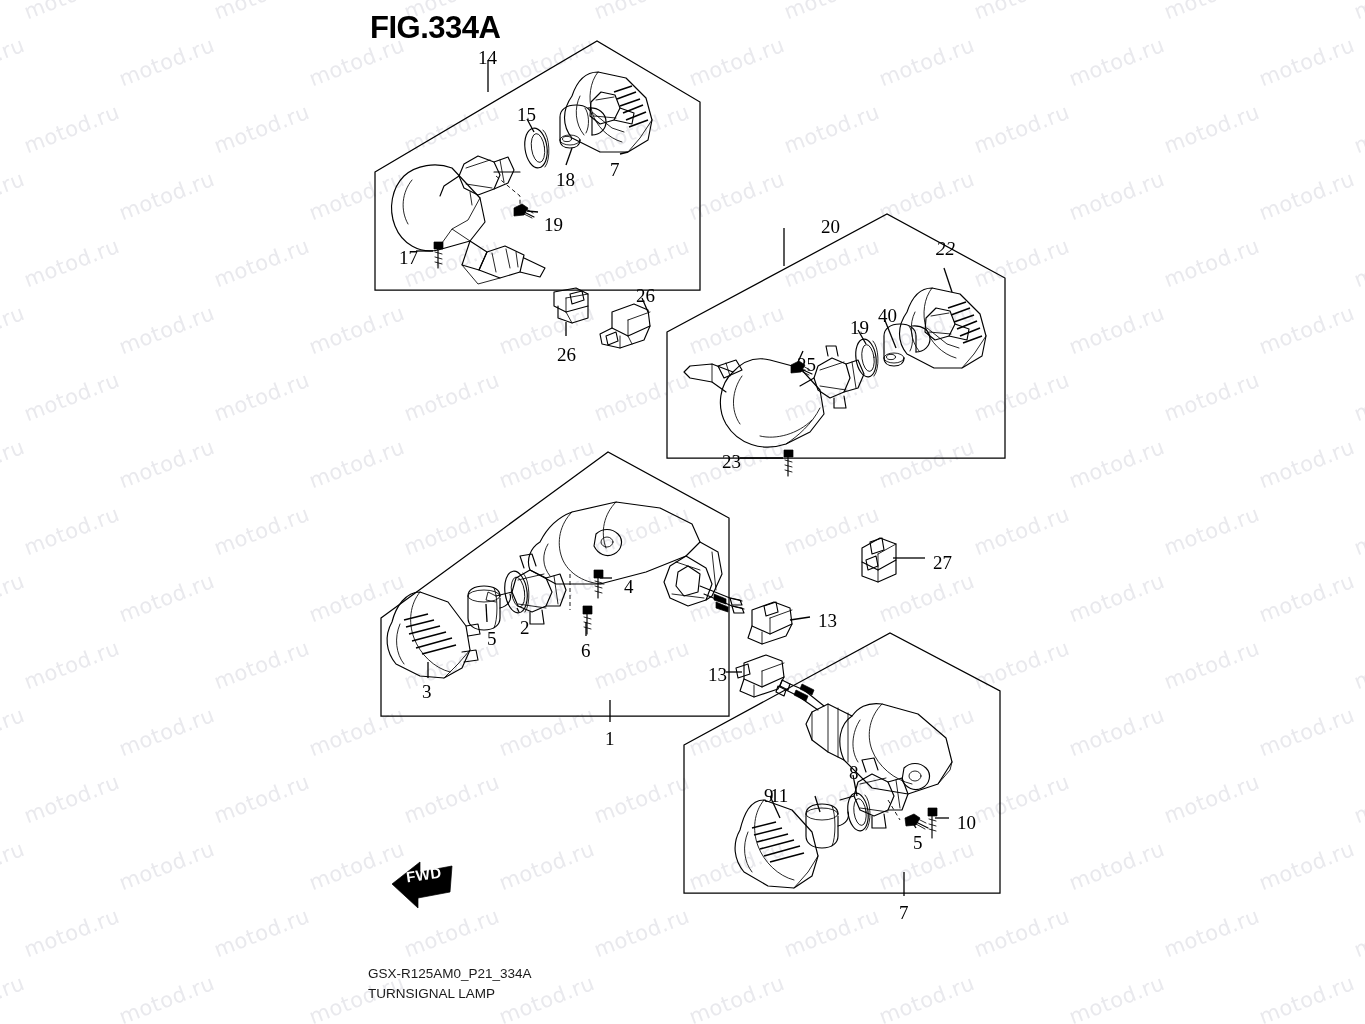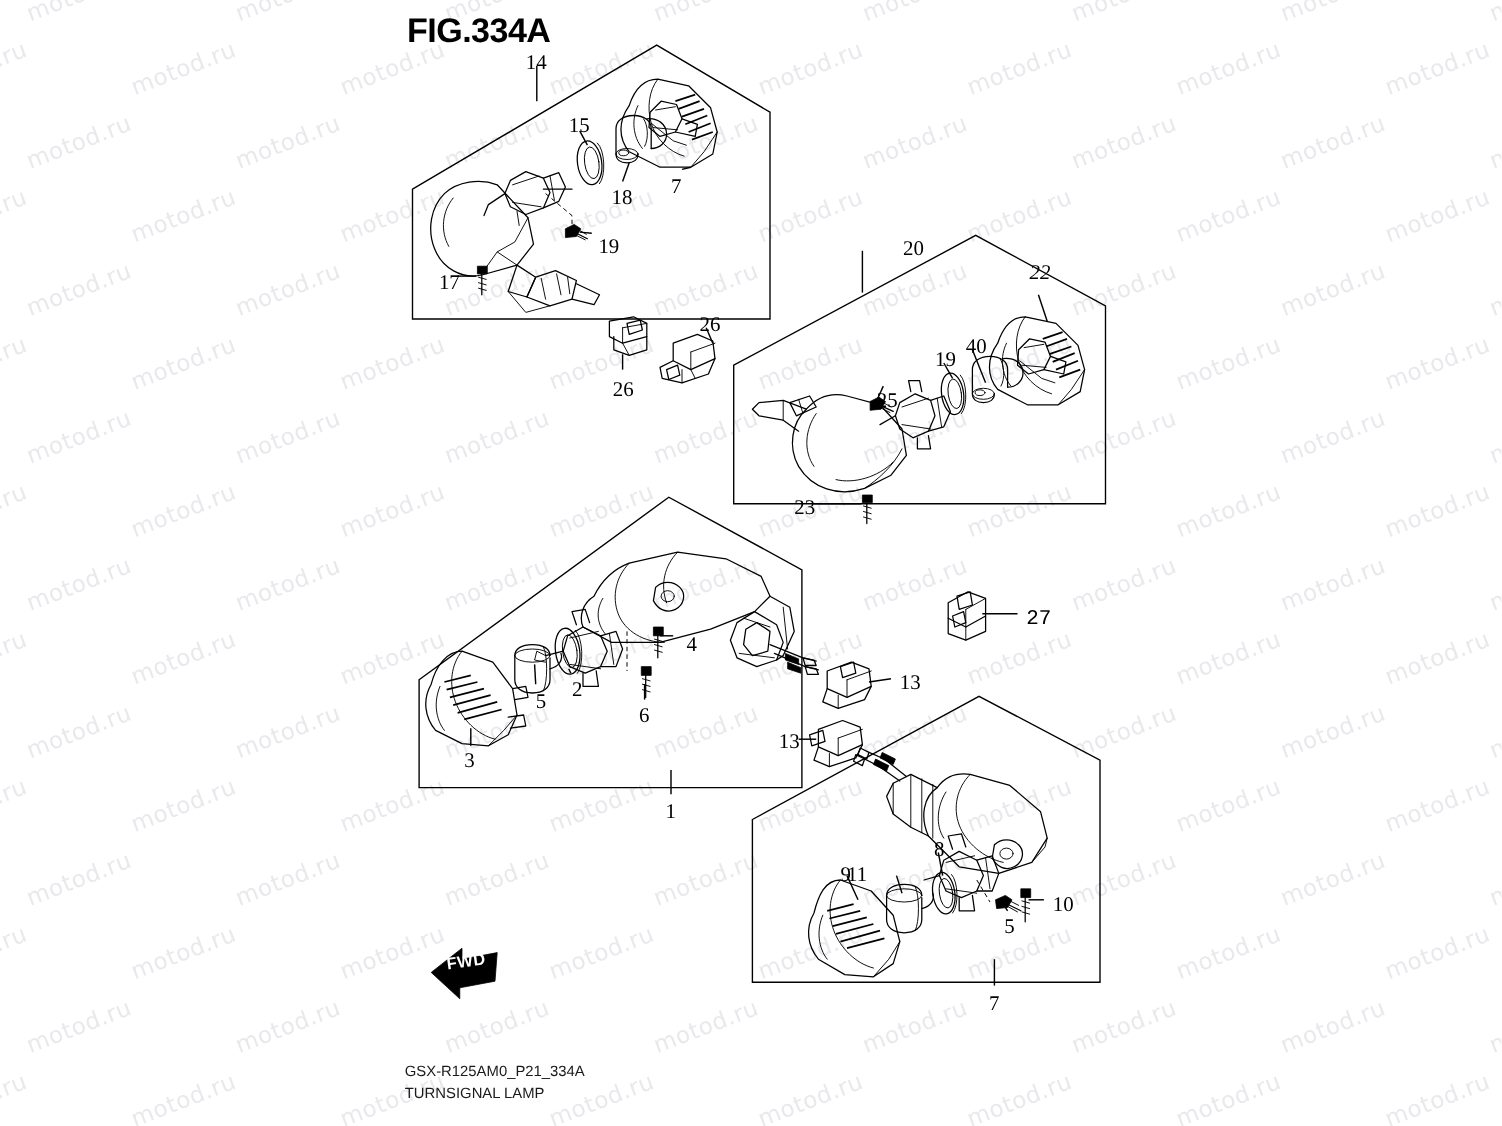--- a/index.html
+++ b/index.html
@@ -674,21 +674,21 @@
       <div class="callout" style="left: 544px; top: 215px;">19</div>
       <div class="callout" style="left: 399px; top: 248px;">17</div>
       <div class="callout" style="left: 557px; top: 345px;">26</div>
       <div class="callout" style="left: 636px; top: 286px;">26</div>
       <div class="callout" style="left: 774px; top: 217px; margin-left: 47px;">20</div>
       <div class="callout" style="left: 936px; top: 239px; font-style: italic;">22</div>
       <div class="callout" style="left: 878px; top: 306px;">40</div>
       <div class="callout" style="left: 850px; top: 318px;">19</div>
       <div class="callout" style="left: 797px; top: 339px; margin-top: 16px;">25</div>
       <div class="callout" style="left: 722px; top: 452px;">23</div>
-      <div class="callout" style="left: 933px; top: 553px; font-family: Liberation Mono, monospace;">27</div>
+      <div class="callout" style="left: 933px; top: 553px;">27</div>
       <div class="callout" style="left: 624px; top: 577px;">4</div>
       <div class="callout" style="left: 520px; top: 618px;">2</div>
       <div class="callout" style="left: 487px; top: 629px;">5</div>
       <div class="callout" style="left: 581px; top: 641px;">6</div>
       <div class="callout" style="left: 422px; top: 682px;">3</div>
       <div class="callout" style="left: 818px; top: 611px;">13</div>
       <div class="callout" style="left: 708px; top: 665px;">13</div>
       <div class="callout" style="left: 605px; top: 729px;">1</div>
       <div class="callout" style="left: 764px; top: 786px;">9</div>
       <div class="callout" style="left: 770px; top: 786px;">11</div>

